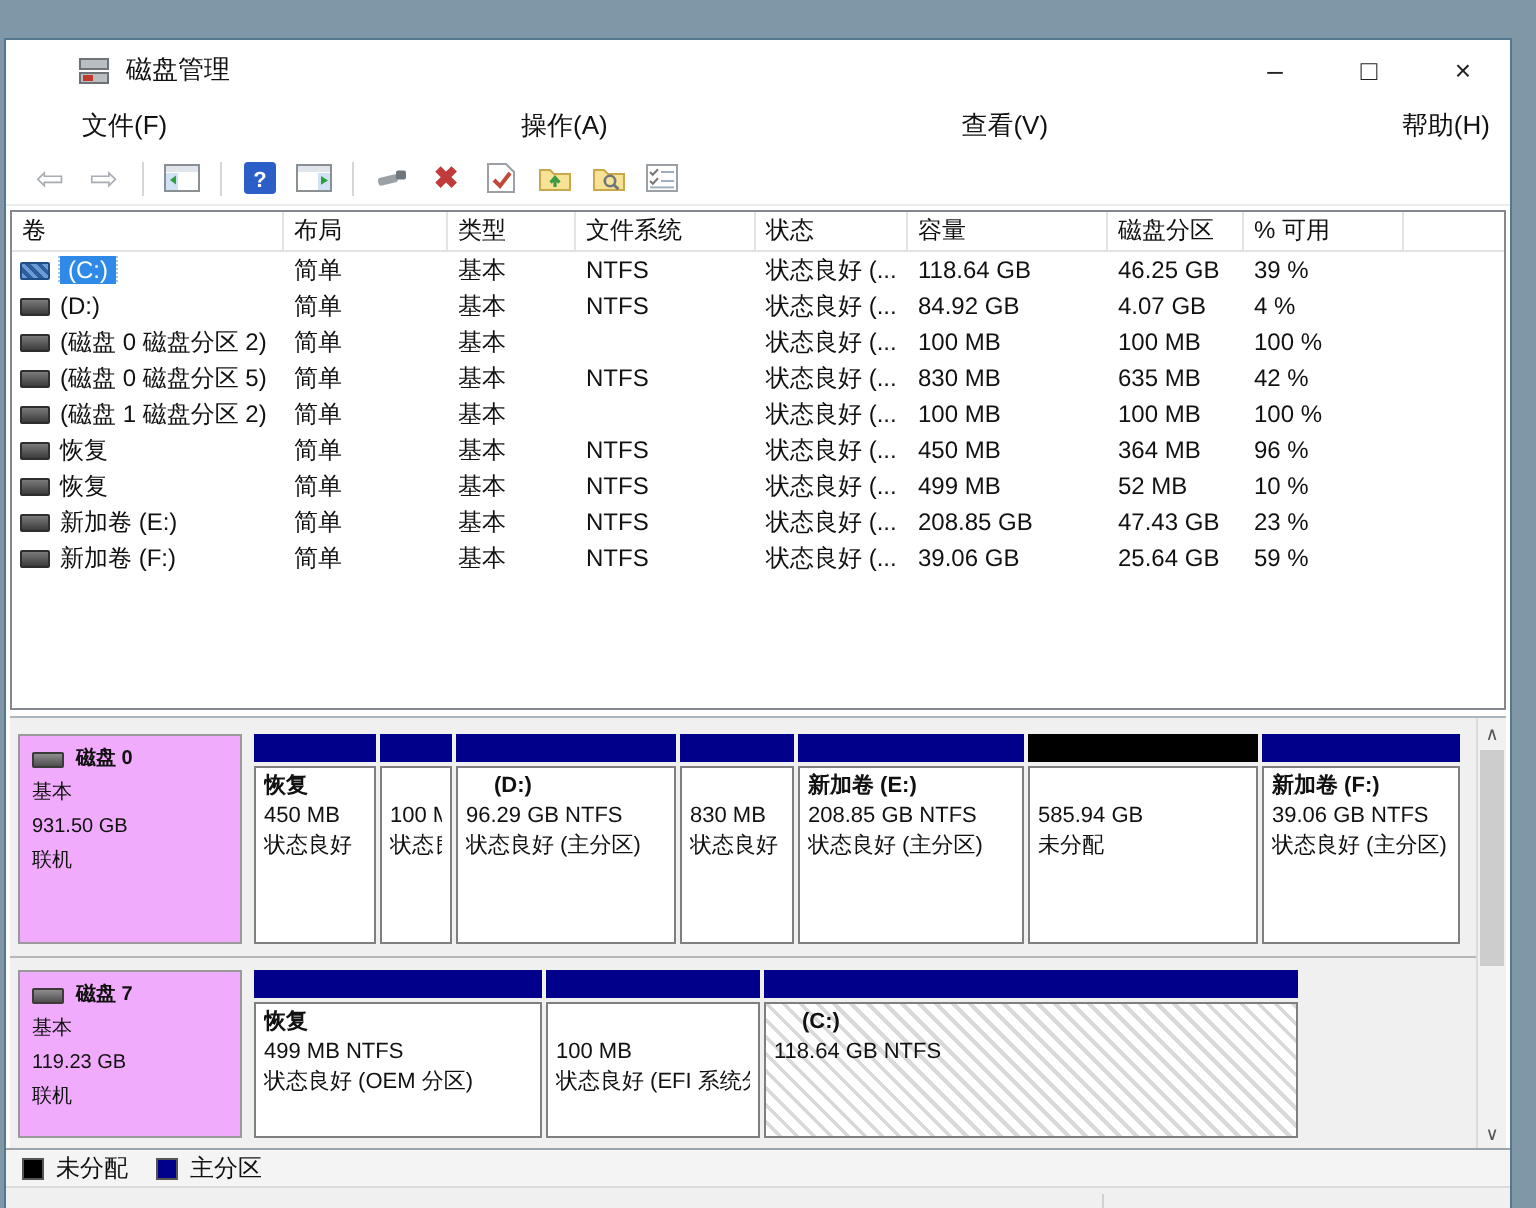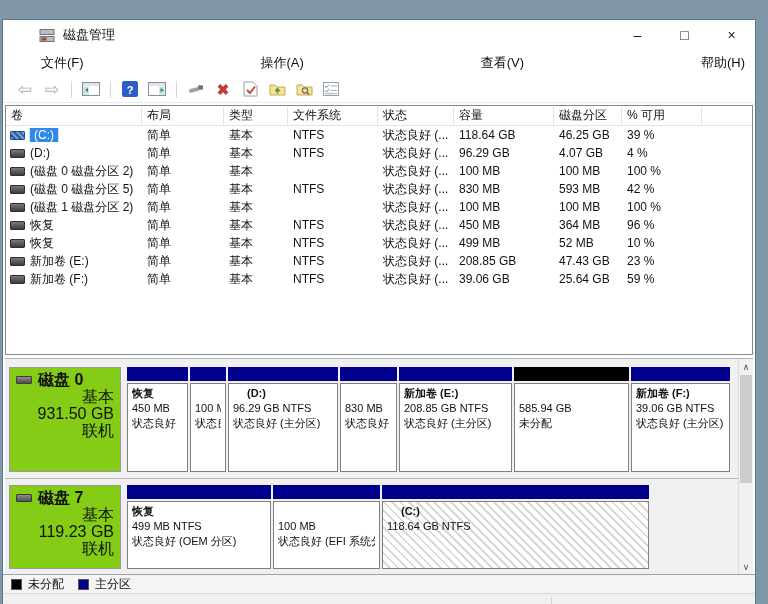--- a/index.html
+++ b/index.html
@@ -37,21 +37,21 @@
   .namecell { display:flex; align-items:center; gap:5px; padding-left:4px; }
   .vicon { width:15px; height:9px; border-radius:1px; flex:none;
            background:linear-gradient(#7a7a7a,#3c3c3c); border:1px solid #2e2e2e; }
   .vicon.sel { background:repeating-linear-gradient(45deg,#6d9bd6 0 2px,#2d5f9e 2px 4px); border-color:#1f4f87; }
   .vlabel.selected { background:#2e8ae6; color:#fff; padding:0 4px; outline:1px dotted #9fc6ef; }
 
   
   .bottom-pane { margin:3px 2px 0 2px; height:216px; background:#f0f0f0; position:relative; border-top:1px solid #aab4bc; flex:none; }
   .disk-row { display:flex; padding:8px 4px 6px 4px; height:120px; border-bottom:1px solid #b7b7b7; }
   .disk-row.second { height:95px; padding:6px 4px 5px 4px; border-bottom:none; }
-  .disk-label { width:112px; flex:none; border:1px solid #9a9a9a; padding:3px 6px; font-size:16px; line-height:17px; color:#111; margin-right:6px; background:#84cc16;text-align:right; }
+  .disk-label { width:112px; flex:none; border:1px solid #9a9a9a; padding:3px 6px; font-size:10px; line-height:17px; color:#111; margin-right:6px; background:#f0abfc; }
   .dname-line { display:flex; align-items:center; gap:6px; font-weight:bold; }
   .dicon { width:16px; height:8px; border-radius:1px; background:linear-gradient(#8d8d8d,#4f4f4f); border:1px solid #3a3a3a; flex:none; }
 
   .strip { display:flex; gap:2px; }
   .part { display:flex; flex-direction:column; flex:none; }
   .pbar { height:14px; background:#00008b; margin-bottom:2px; }
   .pbar.unalloc { background:#000; }
   .pbox { flex:1; background:#fff; border:1px solid #7f7f7f; padding:2px 4px; overflow:hidden; font-size:11px; line-height:15px; white-space:nowrap; color:#111; }
   .pbox.hatched { background:repeating-linear-gradient(45deg,#ffffff 0 4px,#d9d9d9 4px 6px); }
   .pline { height:15px; overflow:hidden; }
@@ -193,21 +193,21 @@
 
     <div class="vrow">
       <div class="cell c0 namecell">
           <span class="vicon"></span>
           <span class="vlabel">(D:)</span>
         </div>
       <div class="cell c1">简单</div>
       <div class="cell c2">基本</div>
       <div class="cell c3">NTFS</div>
       <div class="cell c4">状态良好 (...</div>
-      <div class="cell c5">96.29 GB</div>
+      <div class="cell c5">84.92 GB</div>
       <div class="cell c6">4.07 GB</div>
       <div class="cell c7">4 %</div>
     </div>
 
     <div class="vrow">
       <div class="cell c0 namecell">
           <span class="vicon"></span>
           <span class="vlabel">(磁盘 0 磁盘分区 2)</span>
         </div>
       <div class="cell c1">简单</div>
@@ -222,21 +222,21 @@
     <div class="vrow">
       <div class="cell c0 namecell">
           <span class="vicon"></span>
           <span class="vlabel">(磁盘 0 磁盘分区 5)</span>
         </div>
       <div class="cell c1">简单</div>
       <div class="cell c2">基本</div>
       <div class="cell c3">NTFS</div>
       <div class="cell c4">状态良好 (...</div>
       <div class="cell c5">830 MB</div>
-      <div class="cell c6">593 MB</div>
+      <div class="cell c6">635 MB</div>
       <div class="cell c7">42 %</div>
     </div>
 
     <div class="vrow">
       <div class="cell c0 namecell">
           <span class="vicon"></span>
           <span class="vlabel">(磁盘 1 磁盘分区 2)</span>
         </div>
       <div class="cell c1">简单</div>
       <div class="cell c2">基本</div>

